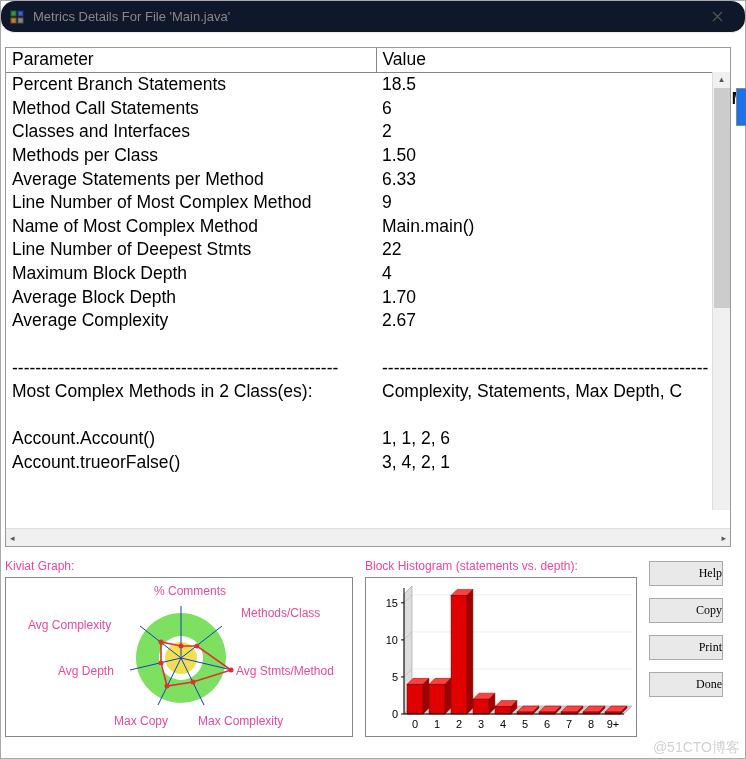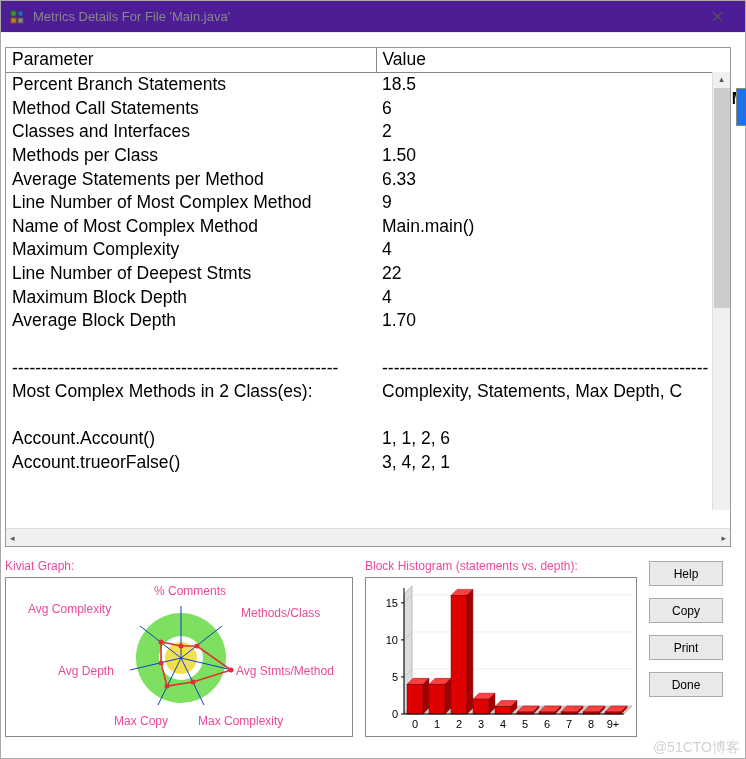--- a/index.html
+++ b/index.html
@@ -14,25 +14,26 @@
     .window {
       width: 746px;
       height: 759px;
       background: #fff;
       border: 1px solid #aaa;
       display: flex;
       flex-direction: column;
     }
     .titlebar {
       height: 32px;
-      background: #4c1d95;
+      background: #0f172a;
       display: flex;
       align-items: center;
       padding: 0 8px;
       border-bottom: 1px solid #eee;
+      border-radius: 14px;
     }
     .titlebar-icon {
       width: 16px;
       height: 16px;
       margin-right: 8px;
       display: inline-flex;
       align-items: center;
     }
     .titlebar-title {
       color: #888;
@@ -157,22 +158,23 @@
       flex-direction: column;
       gap: 12px;
       padding-top: 2px;
     }
     .btn {
       width: 74px;
       height: 25px;
       background: #e9e9e9;
       border: 1px solid #aaa;
       font-size: 12px;
-      font-family: Liberation Sans, sans-serif;
+      font-family: Liberation Serif, serif;
       cursor: pointer;
+      text-align: right;
     }
     .radar-label {
       position: absolute;
       font-size: 12px;
       color: #ec4899;
       white-space: nowrap;
     }
     .side-blue {
       position: absolute;
       right: -2px;
@@ -255,34 +257,34 @@
               </tr>
               <tr>
                 <td class="param">Line Number of Most Complex Method</td>
                 <td>9</td>
               </tr>
               <tr>
                 <td class="param">Name of Most Complex Method</td>
                 <td>Main.main()</td>
               </tr>
               <tr>
-                <td class="param">Maximum Complexity</td>
-                <td>4</td>
-              </tr>
-              <tr>
                 <td class="param">Line Number of Deepest Stmts</td>
                 <td>22</td>
               </tr>
               <tr>
                 <td class="param">Maximum Block Depth</td>
                 <td>4</td>
               </tr>
               <tr>
                 <td class="param">Average Block Depth</td>
                 <td>1.70</td>
+              </tr>
+              <tr>
+                <td class="param">Average Complexity</td>
+                <td>2.67</td>
               </tr>
               <tr>
                 <td class="param">&nbsp;</td>
                 <td>&nbsp;</td>
               </tr>
               <tr>
                 <td class="param">--------------------------------------------------------</td>
                 <td>--------------------------------------------------------</td>
               </tr>
               <tr>
@@ -344,21 +346,21 @@
                   <circle cx="-20" cy="-16" r="2.5"></circle>
                 </g>
             </g>
           </svg>
           <div class="radar-label" style="left:148px;top:6px">% Comments</div>
           <div class="radar-label" style="left:235px;top:28px">Methods/Class</div>
           <div class="radar-label" style="left:230px;top:86px">Avg Stmts/Method</div>
           <div class="radar-label" style="left:192px;top:136px">Max Complexity</div>
           <div class="radar-label" style="left:108px;top:136px">Max Copy</div>
           <div class="radar-label" style="left:52px;top:86px">Avg Depth</div>
-          <div class="radar-label" style="left:22px;top:24px">Avg Complexity</div>
+          <div class="radar-label" style="left:22px;top:40px">Avg Complexity</div>
         </div>
       </div>
 
       <div class="panel">
         <div class="panel-label">Block Histogram (statements vs. depth):</div>
         <div class="histogram-box">
           <svg id="hist-svg" width="270" height="158" viewBox="0 0 270 158">
               <polygon points="38,136 46,128 46,8 38,16" fill="#ddd" stroke="#888" stroke-width="0.5"></polygon>
               <polygon points="38,136 46,128 266,128 258,136" fill="#ccc" stroke="#888" stroke-width="0.5"></polygon>
               <line x1="35" y1="136" x2="38" y2="136" stroke="#000"></line>

